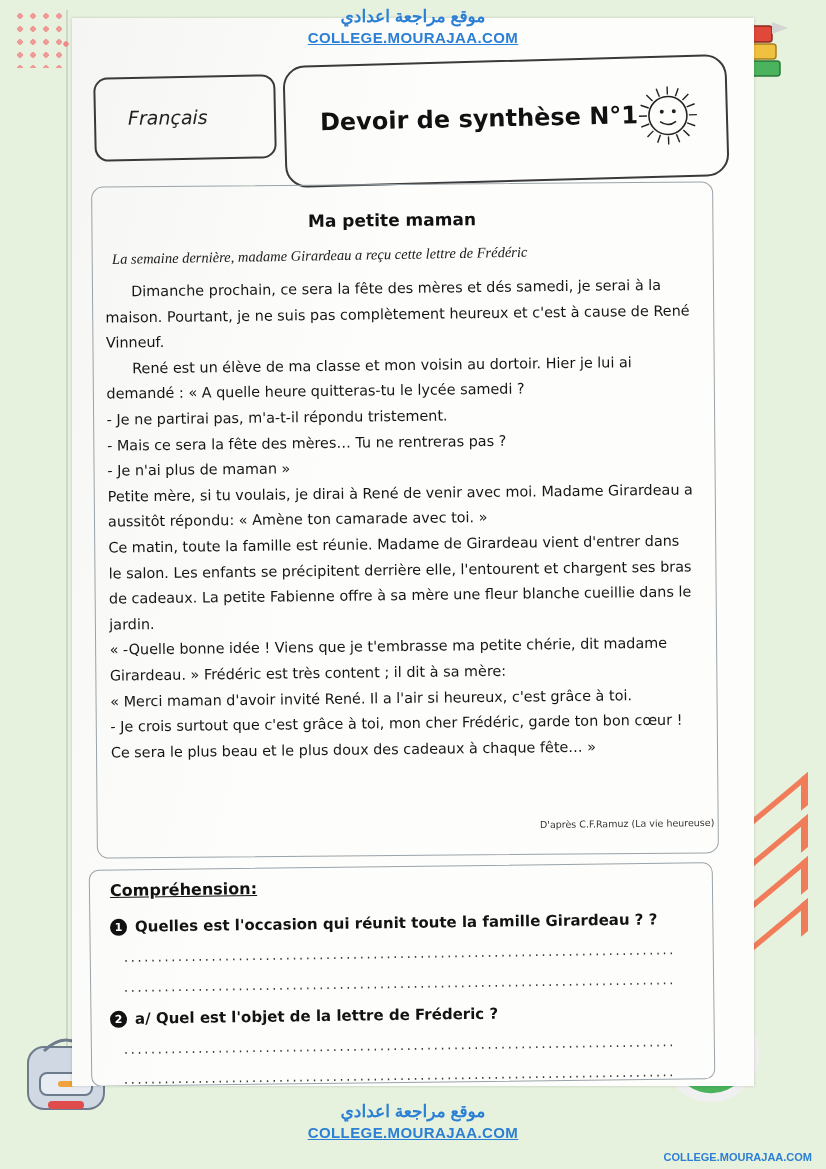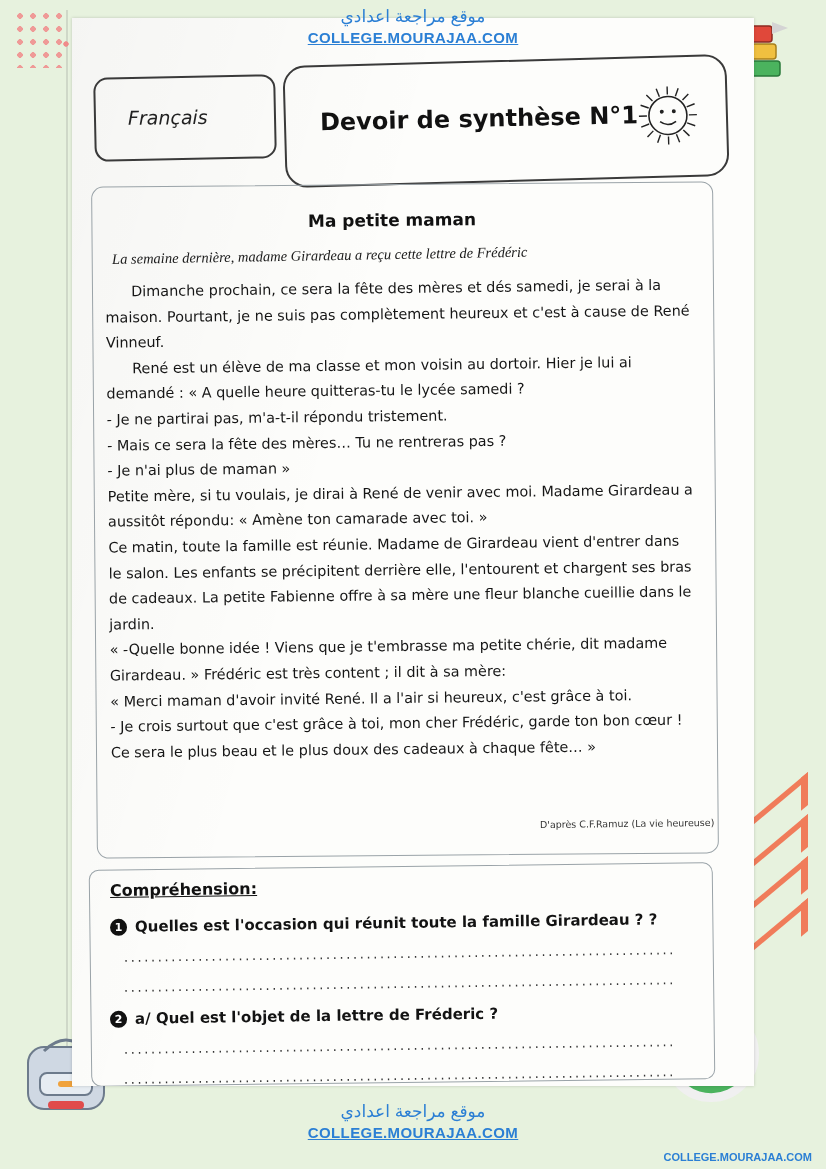--- a/index.html
+++ b/index.html
@@ -11,21 +11,21 @@
   }
 
   
   .wm{
     position:absolute;left:0;width:826px;
     text-align:center;z-index:40;
   }
   .wm-top{top:6px;}
   .wm-bot{bottom:28px;}
   .wm-ar{
-    font-size:17px;color:#2b7fd4;font-weight:normal;
+    font-size:17px;color:#2b7fd4;font-weight:bold;
     direction:rtl;line-height:1.3;
   }
   .wm-lat{
     font-size:15px;color:#2b7fd4;font-weight:bold;
     text-decoration:underline;letter-spacing:.4px;margin-top:1px;
   }
   .wm-corner{
     position:absolute;right:14px;bottom:6px;
     font-size:11px;font-weight:bold;color:#2b7fd4;z-index:41;
   }

